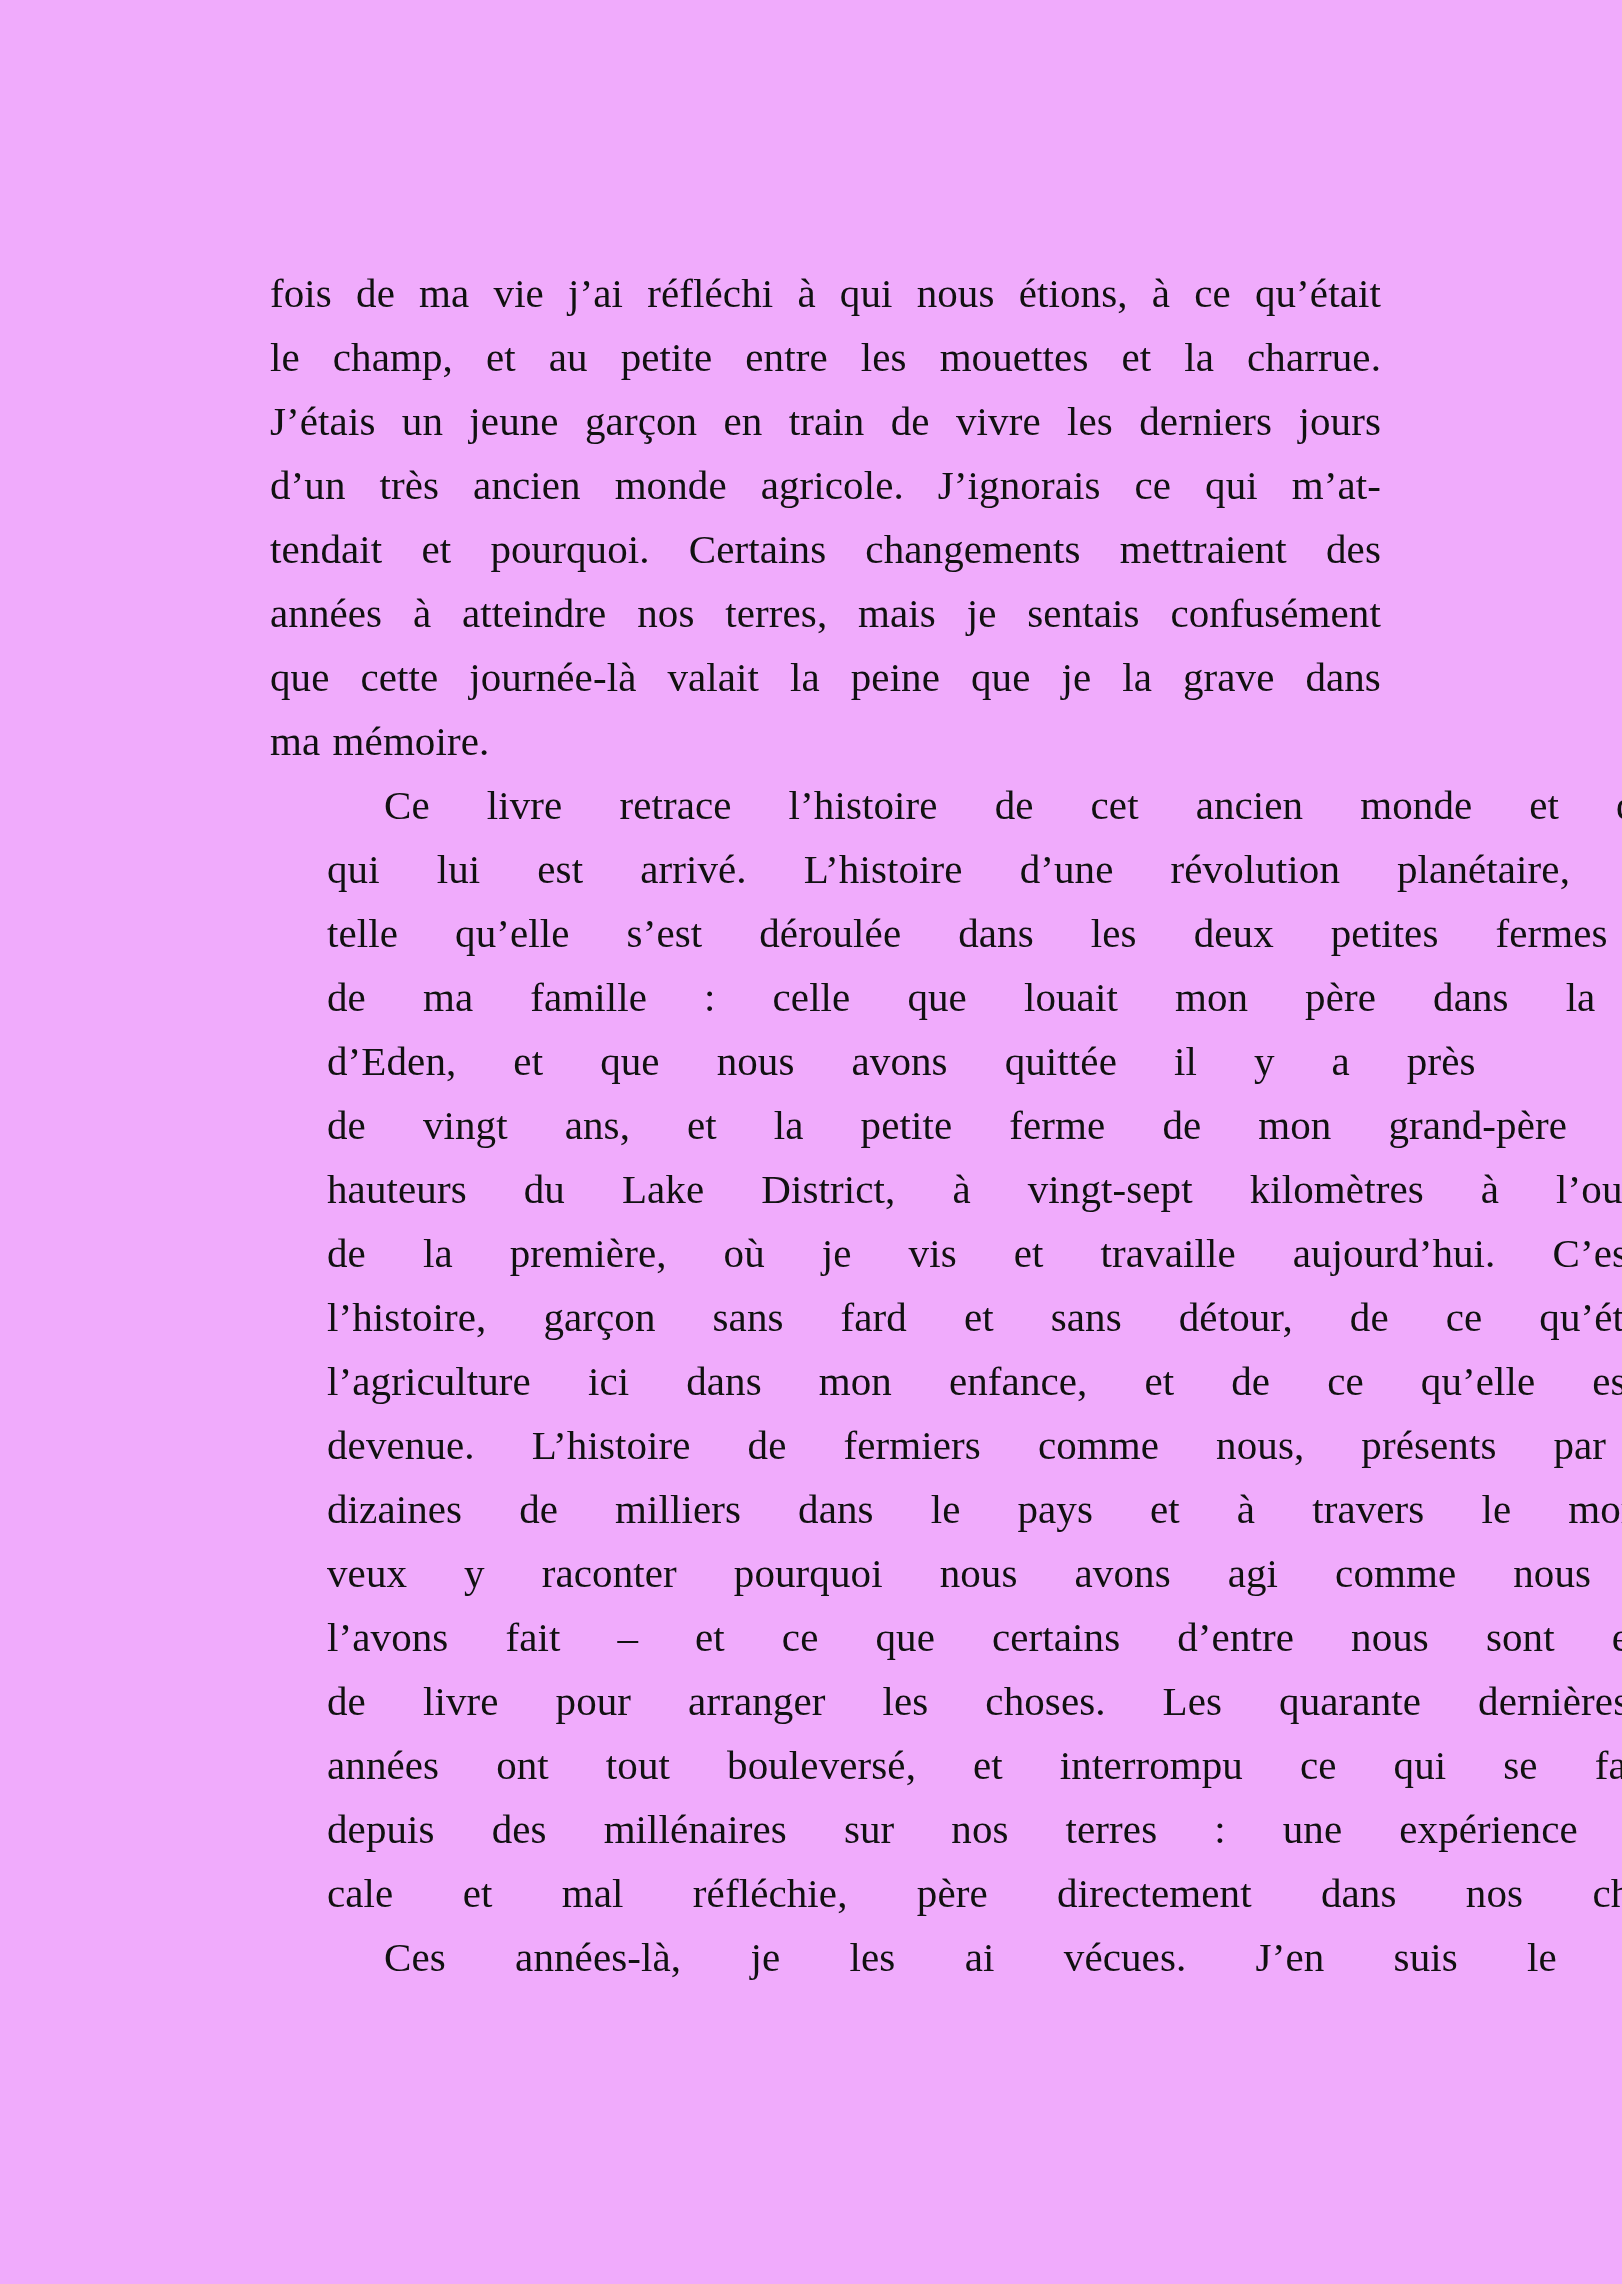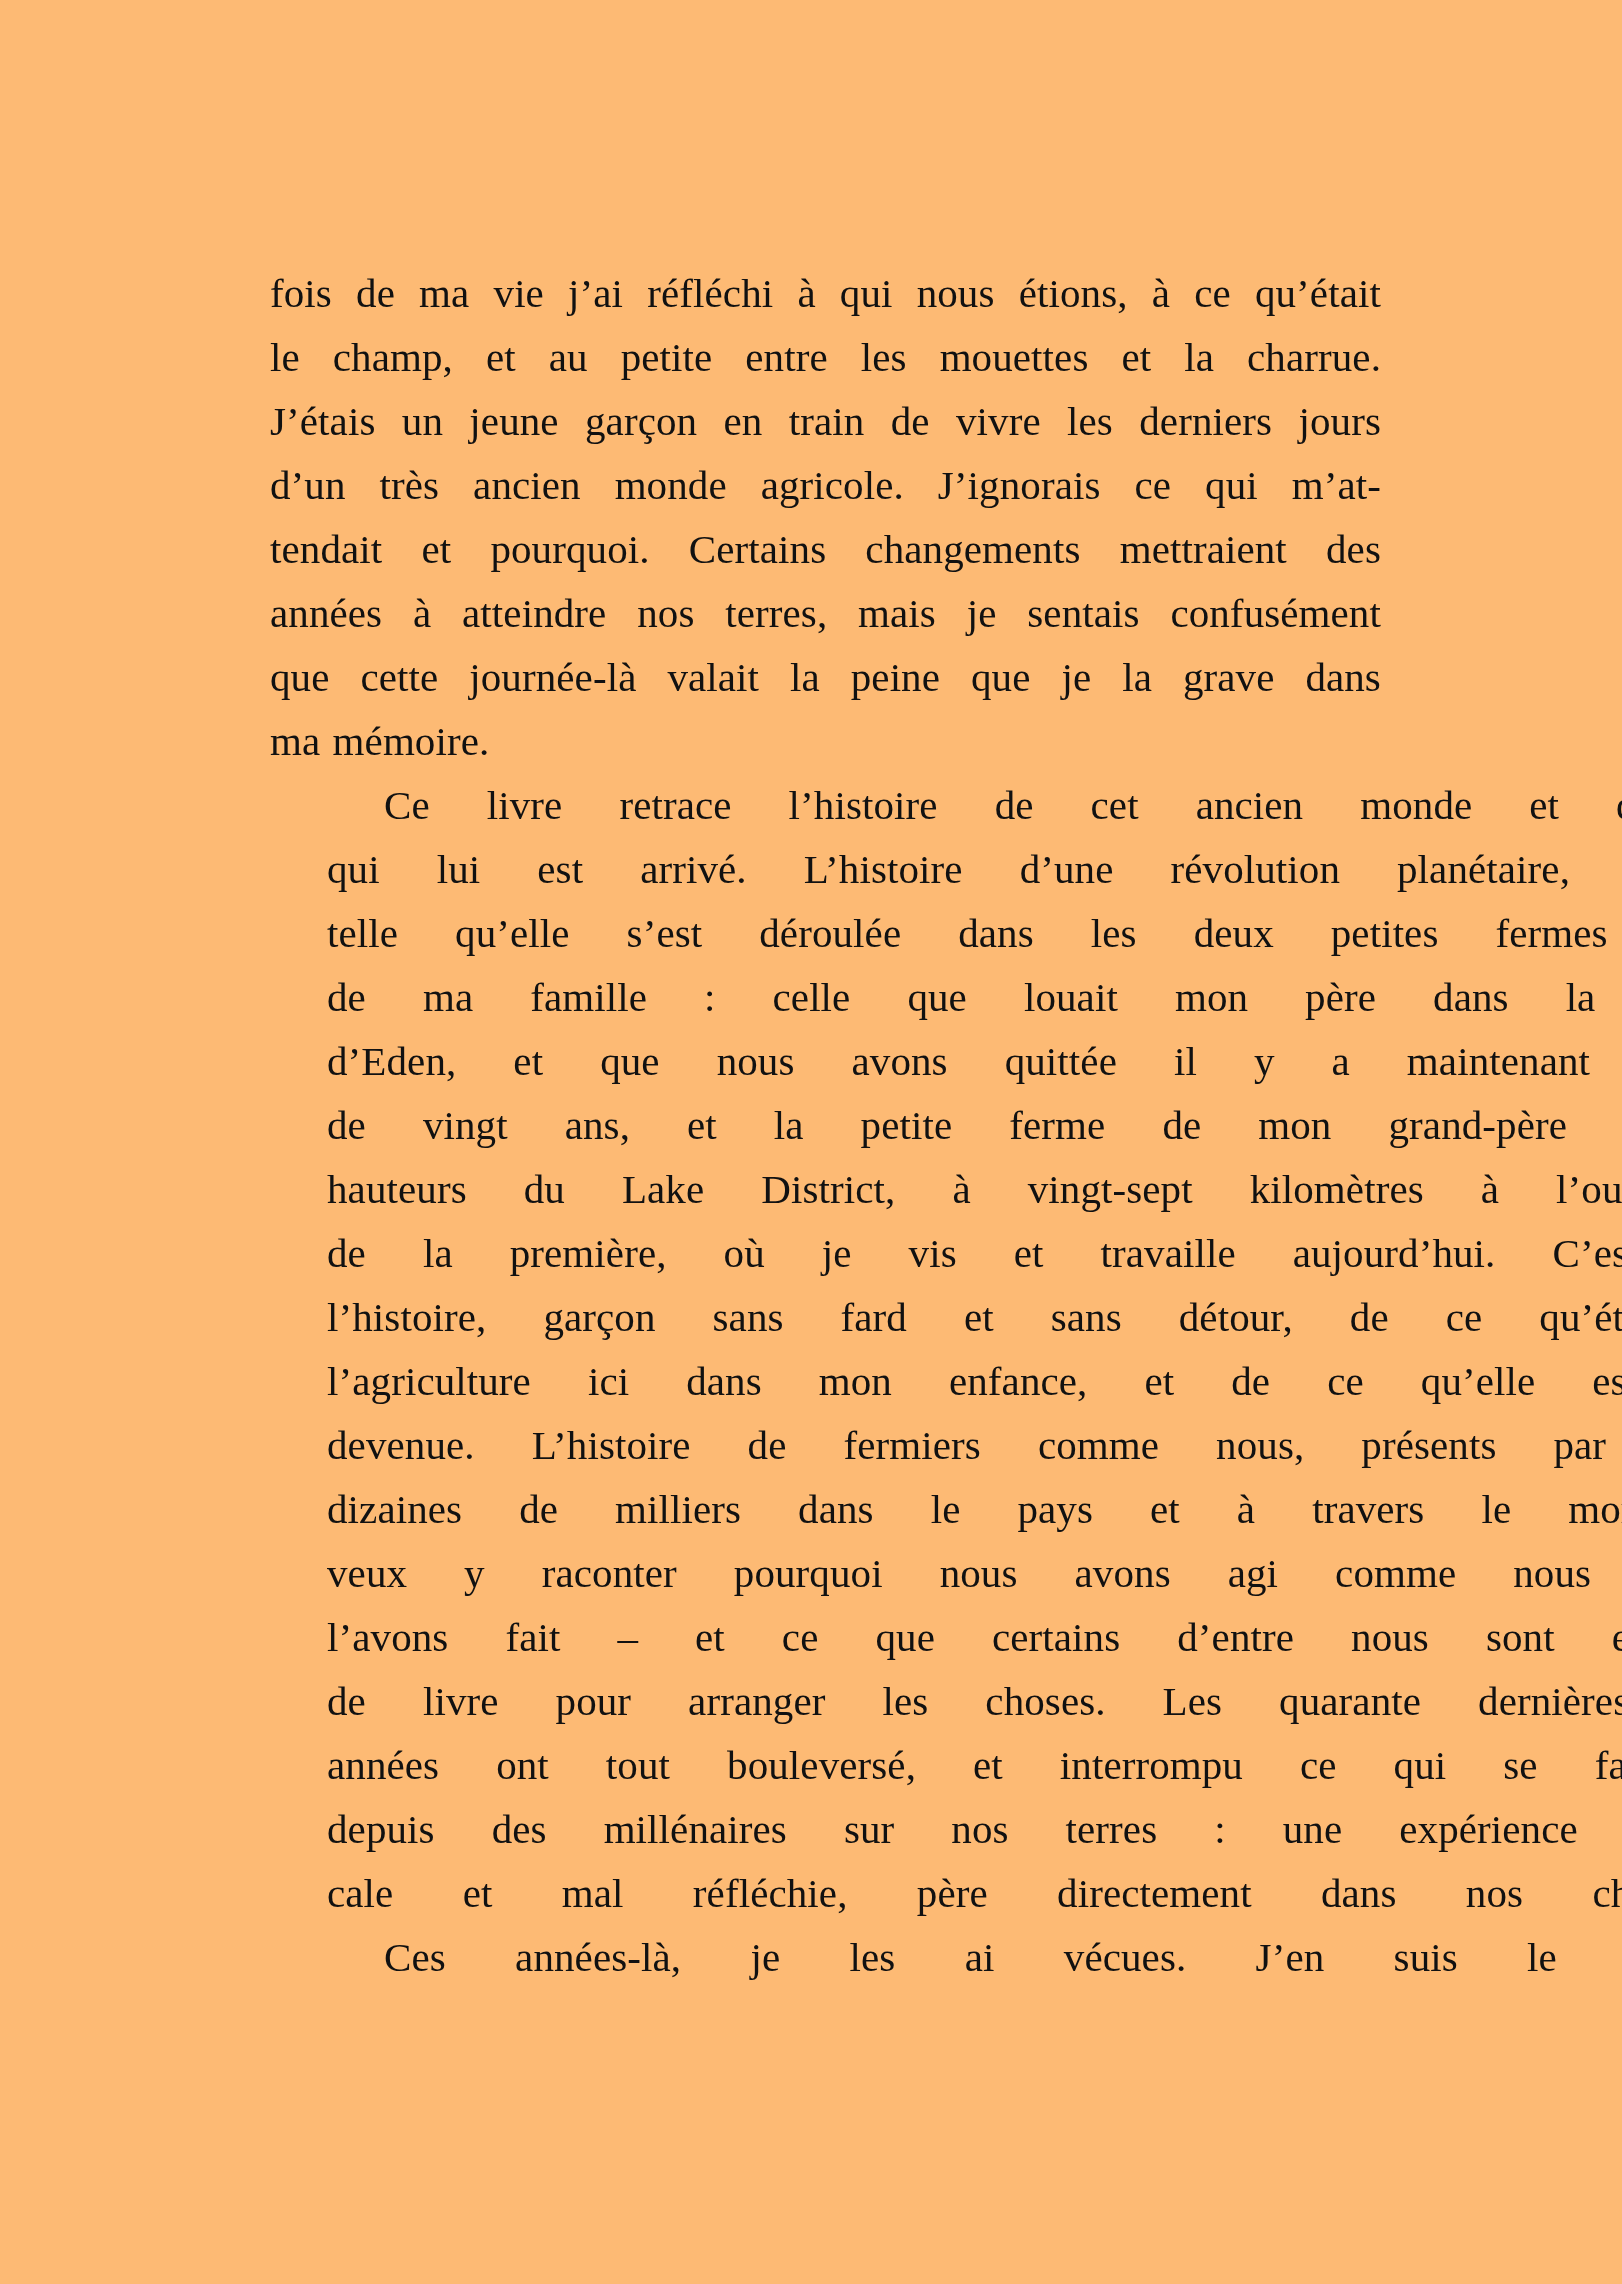--- a/index.html
+++ b/index.html
@@ -9,21 +9,21 @@
     background: #ffffff;
   }
   body {
     font-family: "Liberation Serif", "DejaVu Serif", serif;
     color: #111111;
   }
   #page {
     position: relative;
     width: 1623px;
     height: 2284px;
-    background: #fdba74;
+    background: #f0abfc;
     overflow: hidden;
     box-sizing: border-box;
     font-family: Liberation Serif, serif;
   }
   #text-column {
     position: absolute;
     left: 270px;
     top: 261px;
     width: 1111px;
   }
@@ -212,21 +212,20 @@
         <span class="jline">
           <span class="w">d’Eden,</span>
           <span class="w">et</span>
           <span class="w">que</span>
           <span class="w">nous</span>
           <span class="w">avons</span>
           <span class="w">quittée</span>
           <span class="w">il</span>
           <span class="w">y</span>
           <span class="w">a</span>
-          <span class="w">maintenant</span>
           <span class="w">près</span>
         </span>
         <span class="jline">
           <span class="w">de</span>
           <span class="w">vingt</span>
           <span class="w">ans,</span>
           <span class="w">et</span>
           <span class="w">la</span>
           <span class="w">petite</span>
           <span class="w">ferme</span>

